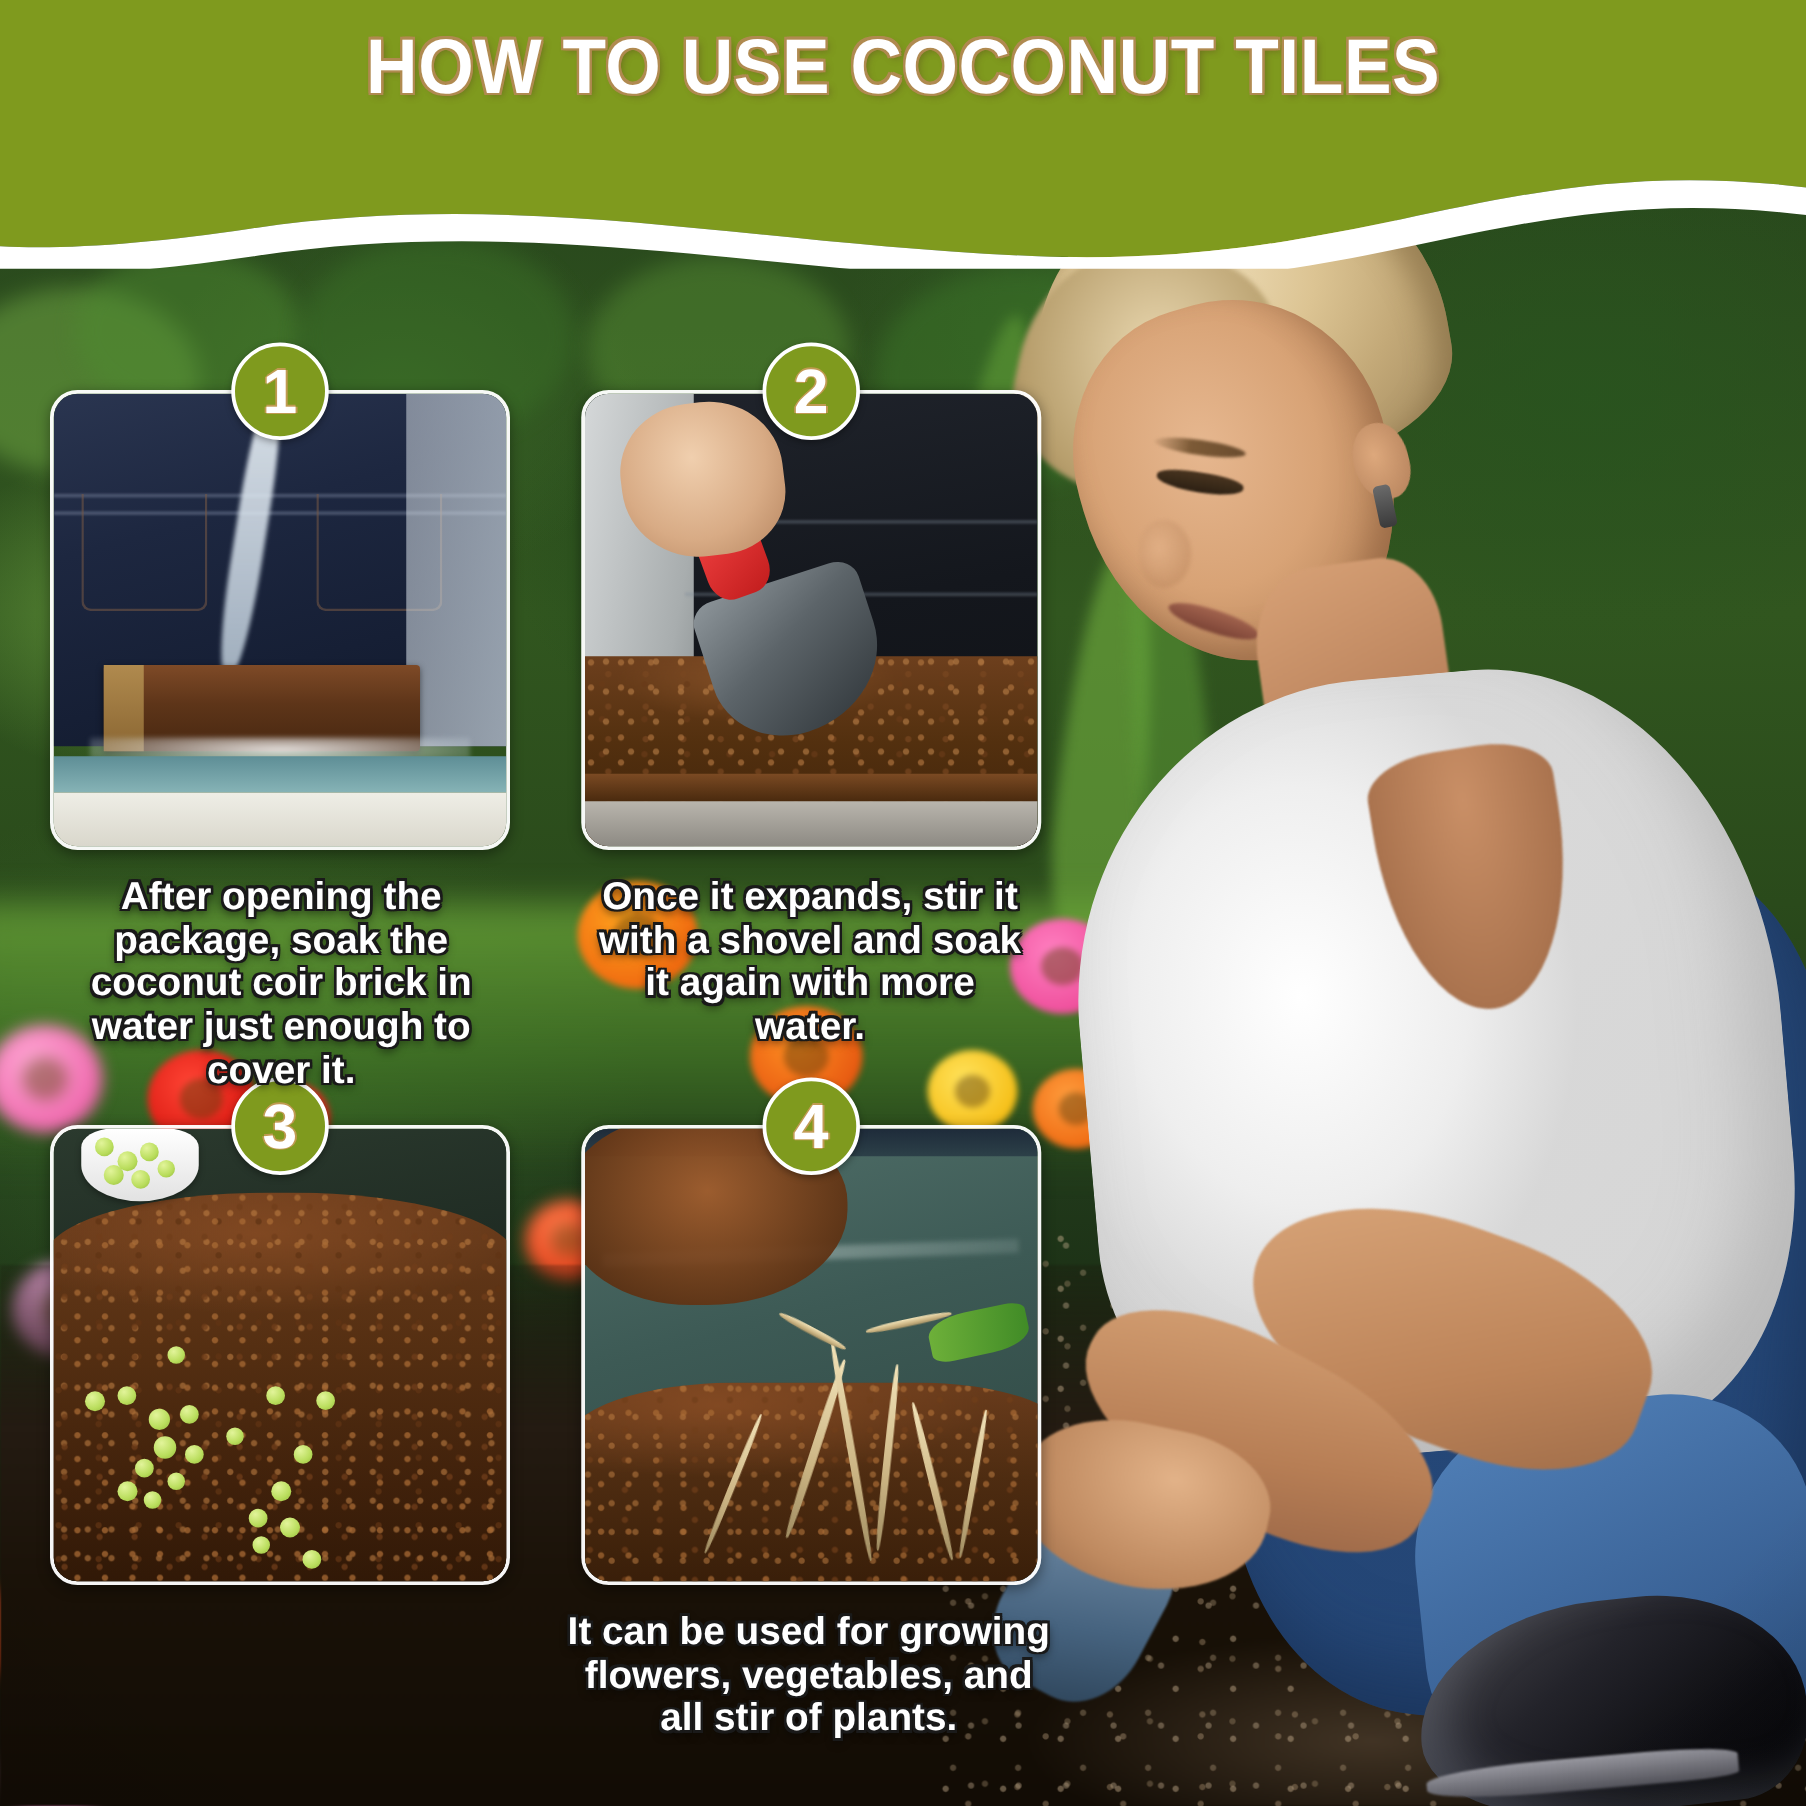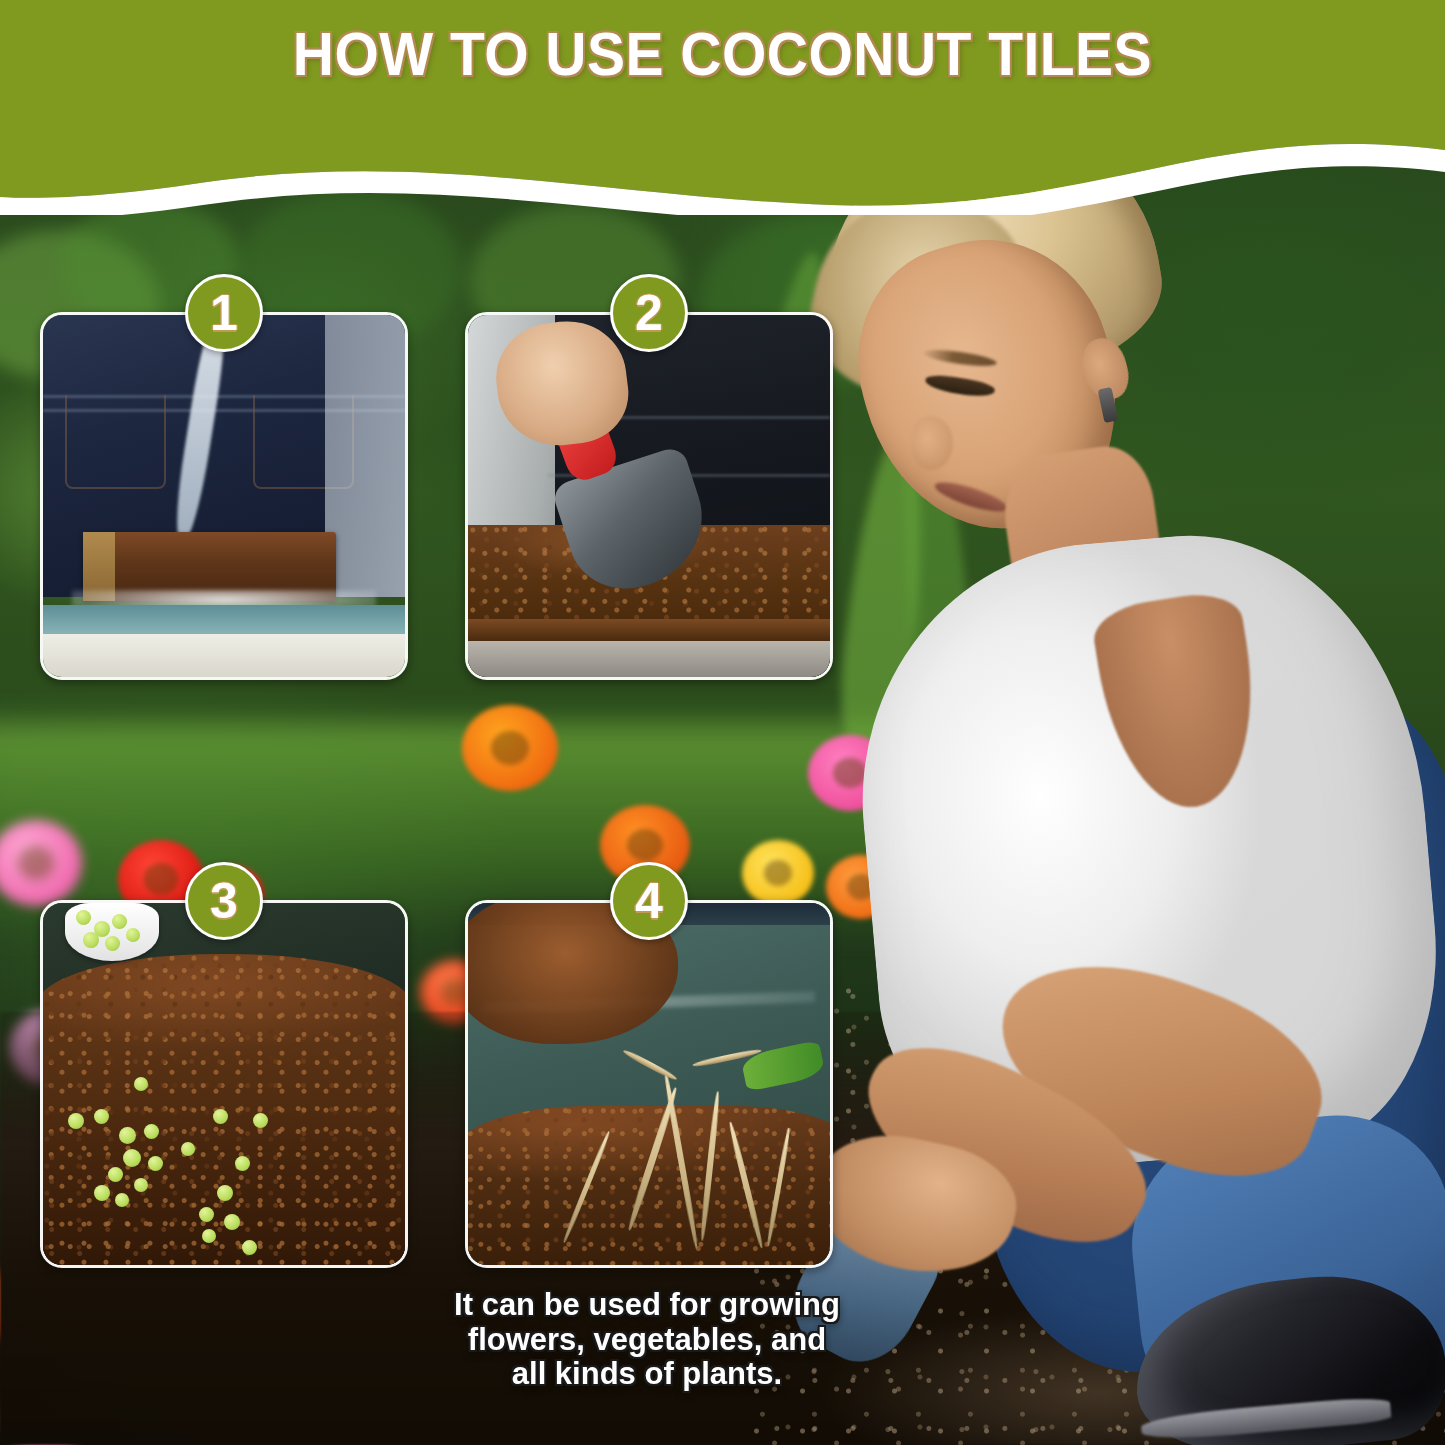--- a/index.html
+++ b/index.html
@@ -528,20 +528,21 @@
         <div class="p1-brick-end"></div>
         <div class="p1-splash"></div>
         <div class="p1-tray-bottom"></div>
         <div class="p1-ledge"></div>
       </div>
     </div>
     <div class="badge">
       <span>1</span>
     </div>
   </div>
+  <div class="caption" style="left:30px; top:700px; width:390px;">After opening the package, soak the coconut coir brick in water just enough to cover it.</div>
 
   <div class="step" style="left:465px; top:312px; width:368px; height:368px;">
     <div class="thumb">
       <div class="inner">
         <div class="p2-bg"></div>
         <div class="p2-tray-left"></div>
         <div class="p2-line" style="top:28%;"></div>
         <div class="p2-line" style="top:44%;"></div>
         <div class="p2-coir"></div>
         <div class="p2-coir-grit"></div>
@@ -549,20 +550,21 @@
         <div class="p2-floor"></div>
         <div class="p2-blade"></div>
         <div class="p2-handle"></div>
         <div class="p2-hand"></div>
       </div>
     </div>
     <div class="badge">
       <span>2</span>
     </div>
   </div>
+  <div class="caption" style="left:468px; top:700px; width:360px;">Once it expands, stir it with a shovel and soak it again with more water.</div>
 
   <div class="step" style="left:40px; top:900px; width:368px; height:368px;">
     <div class="thumb">
       <div class="inner">
         <div class="p3-pot"></div>
         <div class="p3-coir"></div>
         <div class="p3-grit"></div>
         <div class="p3-scoop"></div>
         <div class="pellet" style="left:9%;top:2%;width:15px;height:15px;"></div>
         <div class="pellet" style="left:14%;top:5%;width:16px;height:16px;"></div>
@@ -614,15 +616,15 @@
         <div class="root" style="left:85%;top:62%;width:5px;height:120px;transform:rotate(10deg);"></div>
         <div class="root" style="left:32%;top:62%;width:5px;height:120px;transform:rotate(22deg);"></div>
         <div class="root" style="left:42%;top:44%;width:60px;height:6px;transform:rotate(28deg);"></div>
         <div class="root" style="left:62%;top:42%;width:70px;height:6px;transform:rotate(-12deg);"></div>
       </div>
     </div>
     <div class="badge">
       <span>4</span>
     </div>
   </div>
-  <div class="caption" style="left:452px; top:1288px; width:390px;">It can be used for growing flowers, vegetables, and all kinds of plants.</div>
+  <div class="caption" style="left:452px; top:1288px; width:390px;">It can be used for growing flowers, vegetables, and all stir of plants.</div>
 
 </div>
 
 </body></html>

